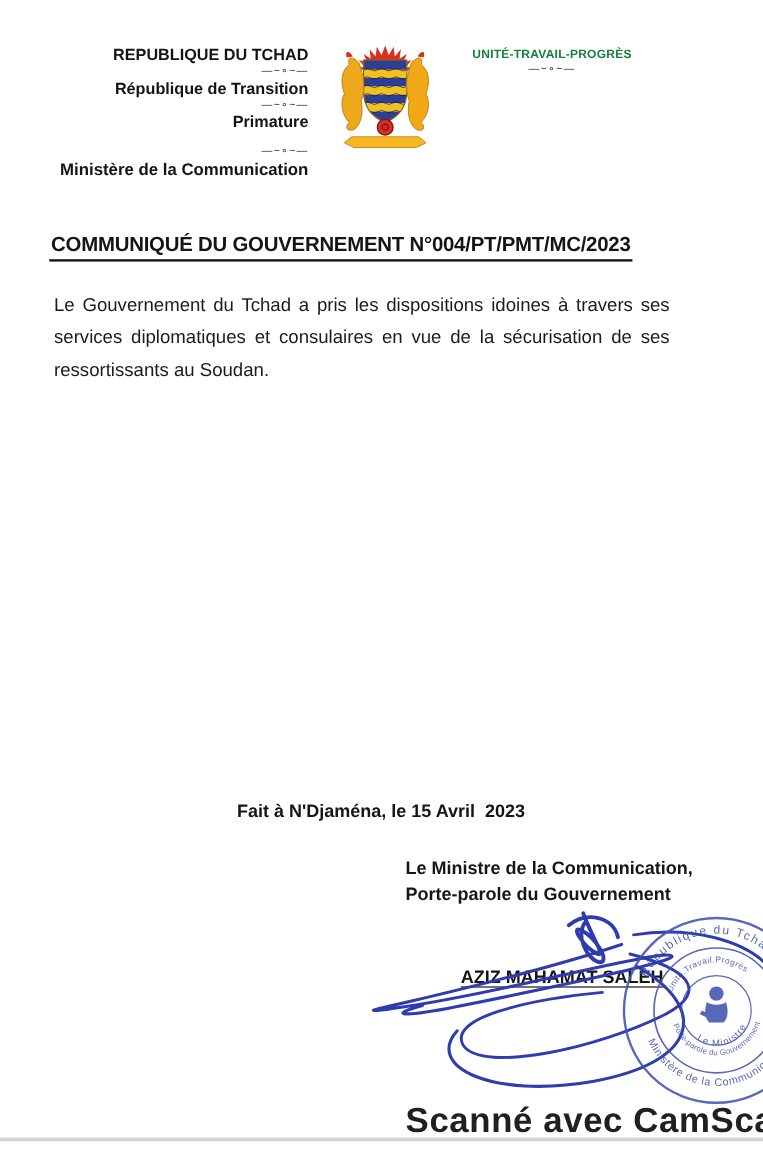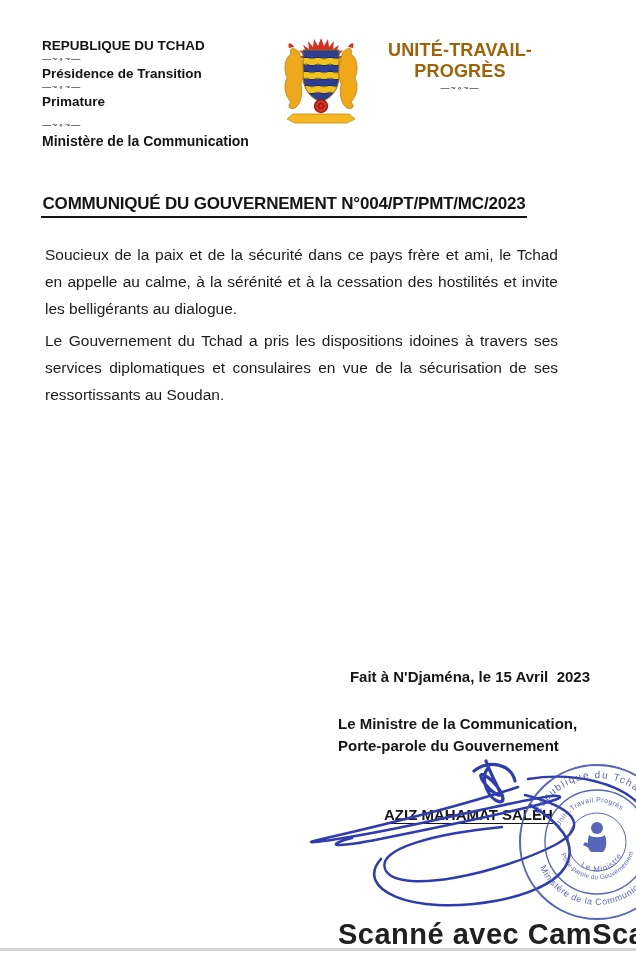--- a/index.html
+++ b/index.html
@@ -2,44 +2,44 @@
 <html><head>
 <meta charset="utf-8">
 <style>
   html,body{margin:0;padding:0;background:#ffffff;}
   .page{
     position:relative;width:636px;height:960px;overflow:hidden;
     background:#ffffff;color:#1d1d1d;
     font-family:"Liberation Sans","DejaVu Sans",sans-serif;
   }
   
-  .hdr-left{position:absolute;left:42px;top:38px;width:215px;text-align:left;}
+  .hdr-left{position:absolute;left:42px;top:38px;width:215px;text-align:right;}
   .hdr-left .ln{font-weight:bold;font-size:13.5px;color:#141414;}
   .ornament{font-size:9px;color:#2a2a2a;line-height:9px;letter-spacing:1px;margin:2px 0;}
   .hdr-left .ln1{margin-bottom:2px;}
   .hdr-left .ln2{margin-bottom:1px;}
   .hdr-left .ln3{margin-bottom:12px;}
   .hdr-left .ln4{margin-top:3px;font-size:14px;}
   .emblem{position:absolute;left:277px;top:32px;width:88px;height:94px;}
   .hdr-right{position:absolute;left:362px;top:40px;width:196px;text-align:center;}
-  .hdr-right .motto{font-weight:bold;font-size:18px;letter-spacing:.2px;color:#a16207;}
+  .hdr-right .motto{font-weight:bold;font-size:10px;letter-spacing:.2px;color:#15803d;}
   
   .title-row{position:absolute;left:0;top:194px;width:568px;text-align:center;}
   .title-row span{
     display:inline-block;font-weight:bold;font-size:17px;letter-spacing:-0.2px;
     color:#151515;border-bottom:2px solid #151515;padding:0 2px 2px 2px;
   }
   
   .body-text{position:absolute;left:45px;top:241px;width:513px;}
   .body-text p{
     margin:0 0 5px 0;font-size:15.5px;line-height:27px;text-align:justify;color:#1b1b1b;
   }
   
   .dateline{
-    position:absolute;left:45px;top:668px;width:545px;text-align:right;
+    position:absolute;left:45px;top:668px;width:545px;text-align:center;
     font-weight:bold;font-size:15px;color:#161616;white-space:pre-wrap;
   }
   .minister-block{
     position:absolute;left:338px;top:713px;width:264px;
     font-weight:bold;font-size:15px;line-height:22px;color:#161616;
   }
   .signatory-name{
     position:absolute;left:384px;top:806px;
     font-weight:bold;font-size:15px;color:#161616;
     text-decoration:underline;text-underline-offset:3px;
@@ -55,21 +55,21 @@
   .bottom-line{position:absolute;left:0;top:948px;width:636px;height:3px;background:#d4d4d4;}
 </style>
 </head>
 <body>
 
 <div class="page">
 
   <div class="hdr-left">
     <div class="ln ln1">REPUBLIQUE DU TCHAD</div>
     <div class="ornament">—~∘~—</div>
-    <div class="ln ln2">Présidence de Transition</div>
+    <div class="ln ln2">République de Transition</div>
     <div class="ornament">—~∘~—</div>
     <div class="ln ln3">Primature</div>
     <div class="ornament">—~∘~—</div>
     <div class="ln ln4">Ministère de la Communication</div>
   </div>
 
   <svg class="emblem" viewBox="0 0 88 94">
 
     <path d="M44 6 L47 14 L51 7 L52 15 L57 9 L56 17 L62 13 L59 20 L66 18 L61 24 L68 24 L60 28 L30 28 L20 24 L27 24 L22 18 L29 20 L26 13 L32 17 L31 9 L36 15 L37 7 L41 14 Z" fill="#d83020"></path>
 
@@ -110,21 +110,20 @@
   <div class="hdr-right">
     <div class="motto">UNITÉ-TRAVAIL-PROGRÈS</div>
     <div class="ornament">—~∘~—</div>
   </div>
 
   <div class="title-row">
     <span>COMMUNIQUÉ DU GOUVERNEMENT N°004/PT/PMT/MC/2023</span>
   </div>
 
   <div class="body-text">
-    <p>Soucieux de la paix et de la sécurité dans ce pays frère et ami, le Tchad en appelle au calme, à la sérénité et à la cessation des hostilités et invite les belligérants au dialogue.</p>
     <p>Le Gouvernement du Tchad a pris les dispositions idoines à travers ses services diplomatiques et consulaires en vue de la sécurisation de ses ressortissants au Soudan.</p>
   </div>
 
   <div class="dateline">Fait à N'Djaména, le 15 Avril  2023</div>
 
   <div class="minister-block">
     <div>Le Ministre de la Communication,</div>
     <div>Porte-parole du Gouvernement</div>
   </div>
 

